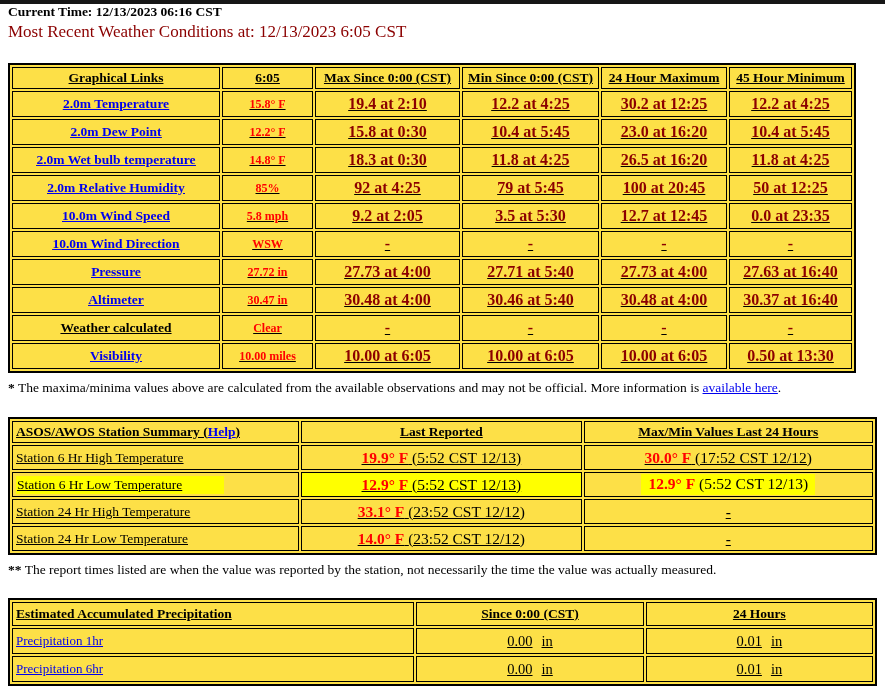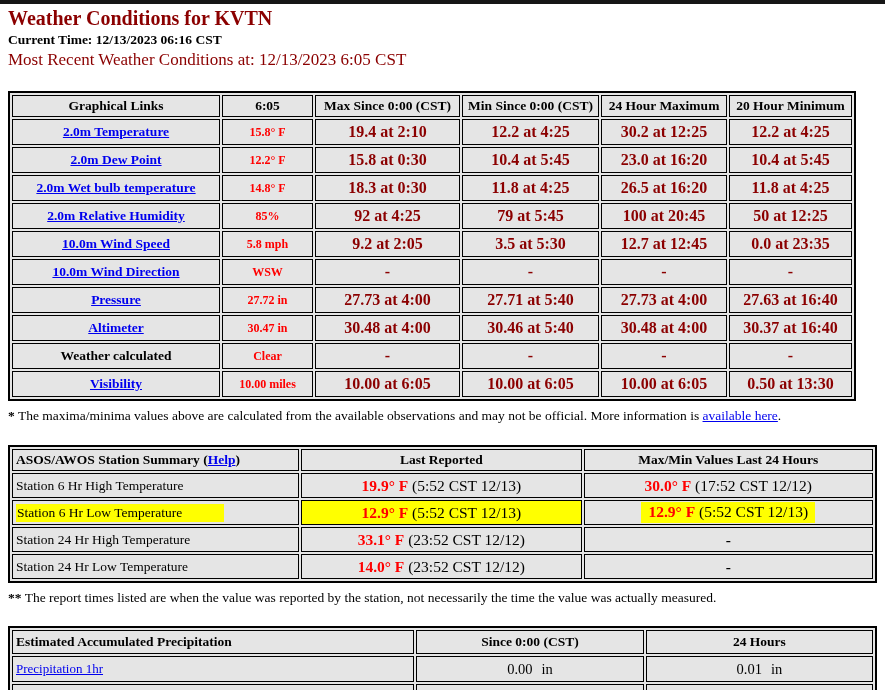--- a/index.html
+++ b/index.html
@@ -31,22 +31,23 @@
   .most-recent {
     color: var(--dark_red, #8b0000);
     font-size: 17px;
     margin: 2px 0 0 0;
   }
 
   table {
     border-collapse: separate;
     border-spacing: 2px;
     border: 2px solid #000;
-    background: #e5e5e5;
+    background: #fde047;
     table-layout: fixed;
+    text-decoration: underline;
   }
   th, td {
     border: 1px solid #000;
     padding: 1px 3px;
     overflow: hidden;
     white-space: nowrap;
   }
 
   
   .main-table { margin-top: 21px; }
@@ -136,41 +137,40 @@
   .precip-val { font-size: 14.5px; text-align: center; }
   .unit { margin-left: 9px; }
 </style>
 </head>
 <body>
 
 <div class="topbar"></div>
 
 <div class="content">
 
-  <h1 class="page-title">Weather Conditions for KVTN</h1>
   <div class="current-time">Current Time: 12/13/2023 06:16 CST</div>
   <div class="most-recent">Most Recent Weather Conditions at: 12/13/2023 6:05 CST</div>
 
   <table class="main-table">
     <colgroup>
       <col style="width:208px">
         <col style="width:91px">
         <col style="width:145px">
       <col style="width:137px">
         <col style="width:126px">
         <col style="width:123px">
     </colgroup>
     <tbody>
         <tr>
       <th>Graphical Links</th>
       <th>6:05</th>
       <th>Max Since 0:00 (CST)</th>
       <th>Min Since 0:00 (CST)</th>
       <th>24 Hour Maximum</th>
-      <th>20 Hour Minimum</th>
+      <th>45 Hour Minimum</th>
     </tr>
     <tr>
       <td class="label-cell"><a class="tbl-link">2.0m Temperature</a></td>
       <td class="cur">15.8° F</td>
       <td class="mm">19.4 at 2:10</td>
       <td class="mm">12.2 at 4:25</td>
       <td class="mm">30.2 at 12:25</td>
       <td class="mm">12.2 at 4:25</td>
     </tr>
     <tr>

